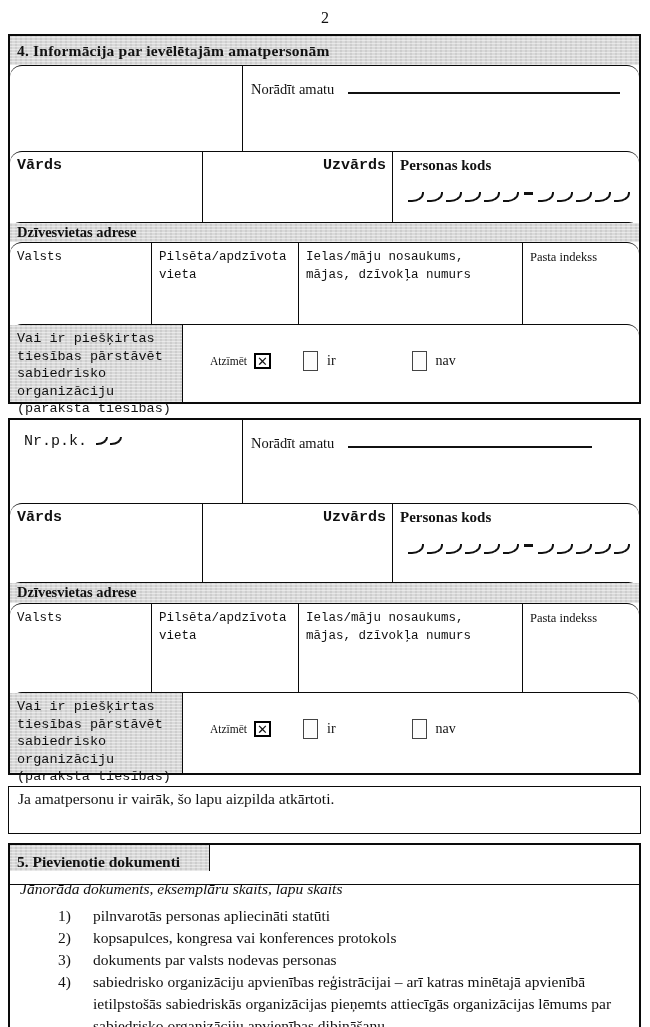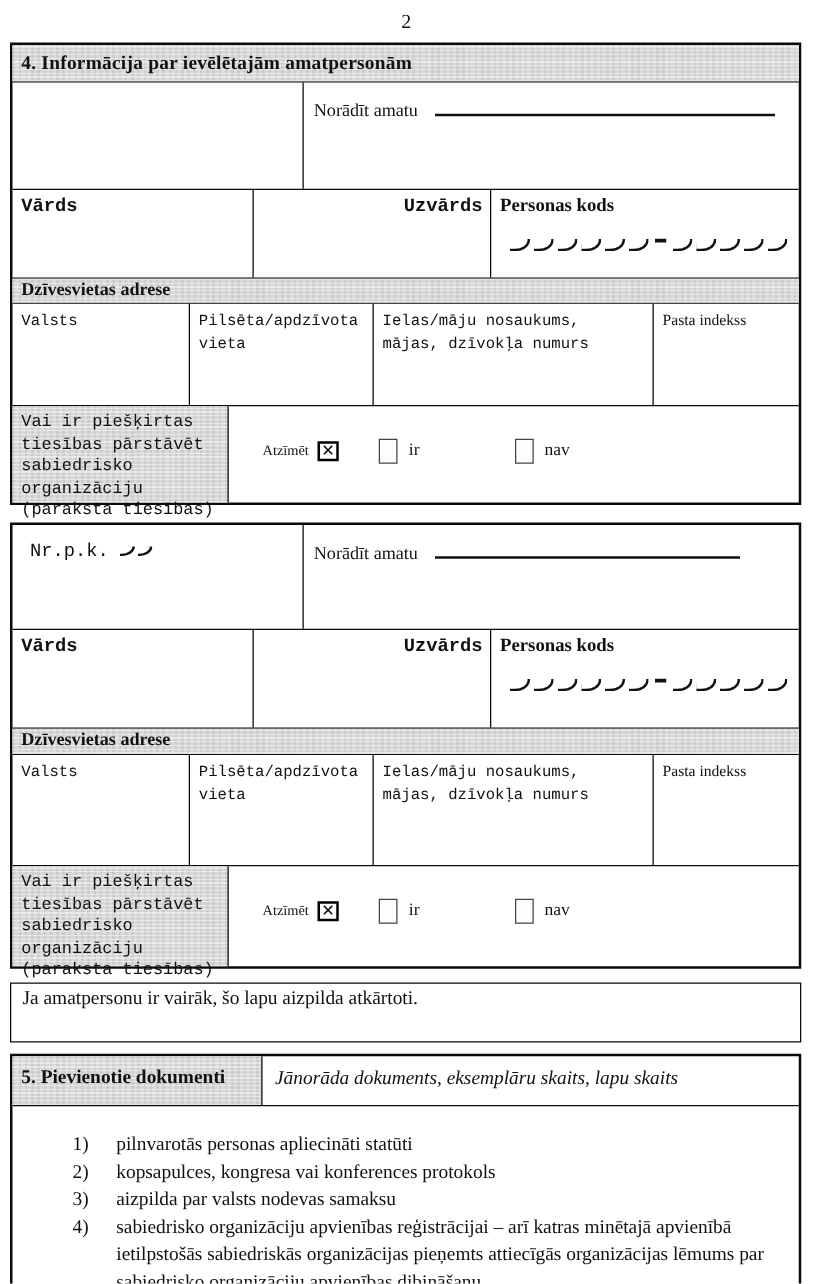--- a/index.html
+++ b/index.html
@@ -6,21 +6,21 @@
   html,body { background:#ffffff; }
   #page {
     width:650px; height:1027px; background:#fff; position:relative;
     font-family:"Liberation Serif","DejaVu Serif",serif; color:#111;
     overflow:hidden;
   }
   .inner { padding:0 9px 0 8px; }
   .pagenum { text-align:center; padding-top:9px; font-size:16px; height:34px; }
 
   .tbl { border:2px solid #0a0a0a; background:#fff; }
-  .row { display:flex; border-top:1px solid #0a0a0a; }
+  .row { display:flex; border-top:1px solid #0a0a0a;border-radius:12px; }
   .row.first { border-top:none; }
   .cell { position:relative; }
   .vline { border-right:1px solid #0a0a0a;font-family:Liberation Mono, monospace; }
 
   .shade {
     background-color:#d9d9d9;
     background-image:
       repeating-linear-gradient(0deg, rgba(255,255,255,.45) 0 1px, rgba(0,0,0,0) 1px 3px),
       repeating-linear-gradient(90deg, rgba(0,0,0,.06) 0 2px, rgba(0,0,0,0) 2px 5px);
   }
@@ -73,21 +73,21 @@
   .checkbox { display:inline-block; width:15px; height:20px; border:1.5px solid #444; background:#fdfdfd; }
   .cb-ir { margin-left:32px; } .lab-ir { margin-left:9px; }
   .cb-nav { margin-left:76px; } .lab-nav { margin-left:9px; }
 
   .note-strip {
     margin-top:11px; border:1.5px solid #0a0a0a; font-size:15.5px;
     padding:3px 8px 5px 9px; height:48px;
   }
 
   .sec5 { margin-top:9px; border:2px solid #0a0a0a; border-bottom-width:4px; }
-  .sec5-head { display:flex; border-bottom:1.5px solid #0a0a0a; height:40px; }
+  .sec5-head { display:flex; border-bottom:1.5px solid #0a0a0a; height:40px;flex-direction:column; }
   .sec5-title-cell { width:200px; border-right:1.5px solid #0a0a0a; padding:8px 6px 0 7px; font-weight:bold; font-size:15.5px; }
   .sec5-sub-cell { flex:1; padding:9px 10px 0 10px; font-style:italic; font-size:15.5px; }
   .sec5-body { min-height:144px; padding:20px 20px 10px 48px; }
   .doc-item { display:flex; font-size:15.5px; line-height:1.42; }
   .doc-num { width:26px; flex:none; }
   .doc-text { flex:1; padding-left:9px; }
 
   .gap-blocks { height:14px; }
 </style>
 </head>
@@ -240,21 +240,21 @@
         <div class="doc-item">
           <span class="doc-num">1)</span>
           <span class="doc-text">pilnvarotās personas apliecināti statūti</span>
         </div>
         <div class="doc-item">
           <span class="doc-num">2)</span>
           <span class="doc-text">kopsapulces, kongresa vai konferences protokols</span>
         </div>
         <div class="doc-item">
           <span class="doc-num">3)</span>
-          <span class="doc-text">aizpilda par valsts nodevas samaksu</span>
+          <span class="doc-text">dokuments par valsts nodevas personas</span>
         </div>
         <div class="doc-item">
           <span class="doc-num">4)</span>
           <span class="doc-text">sabiedrisko organizāciju apvienības reģistrācijai – arī katras minētajā apvienībā ietilpstošās sabiedriskās organizācijas pieņemts attiecīgās organizācijas lēmums par sabiedrisko organizāciju apvienības dibināšanu</span>
         </div>
       </div>
     </div>
 
   </div>
 </div>

